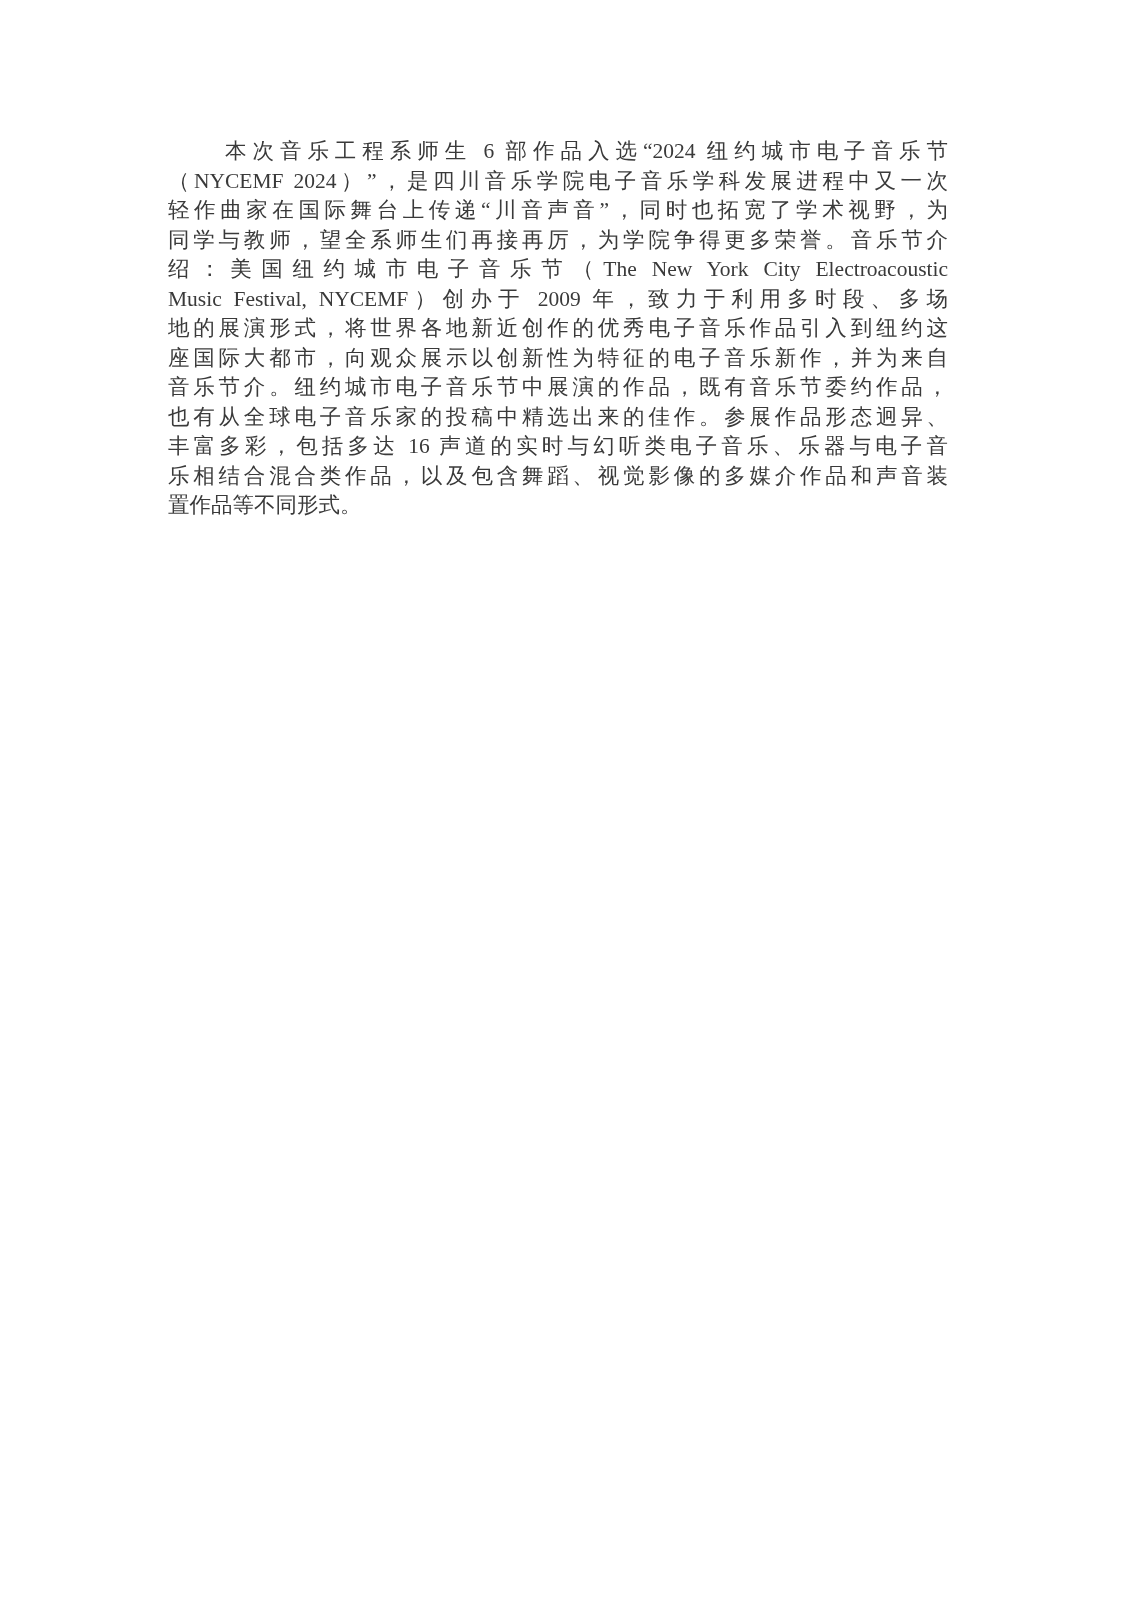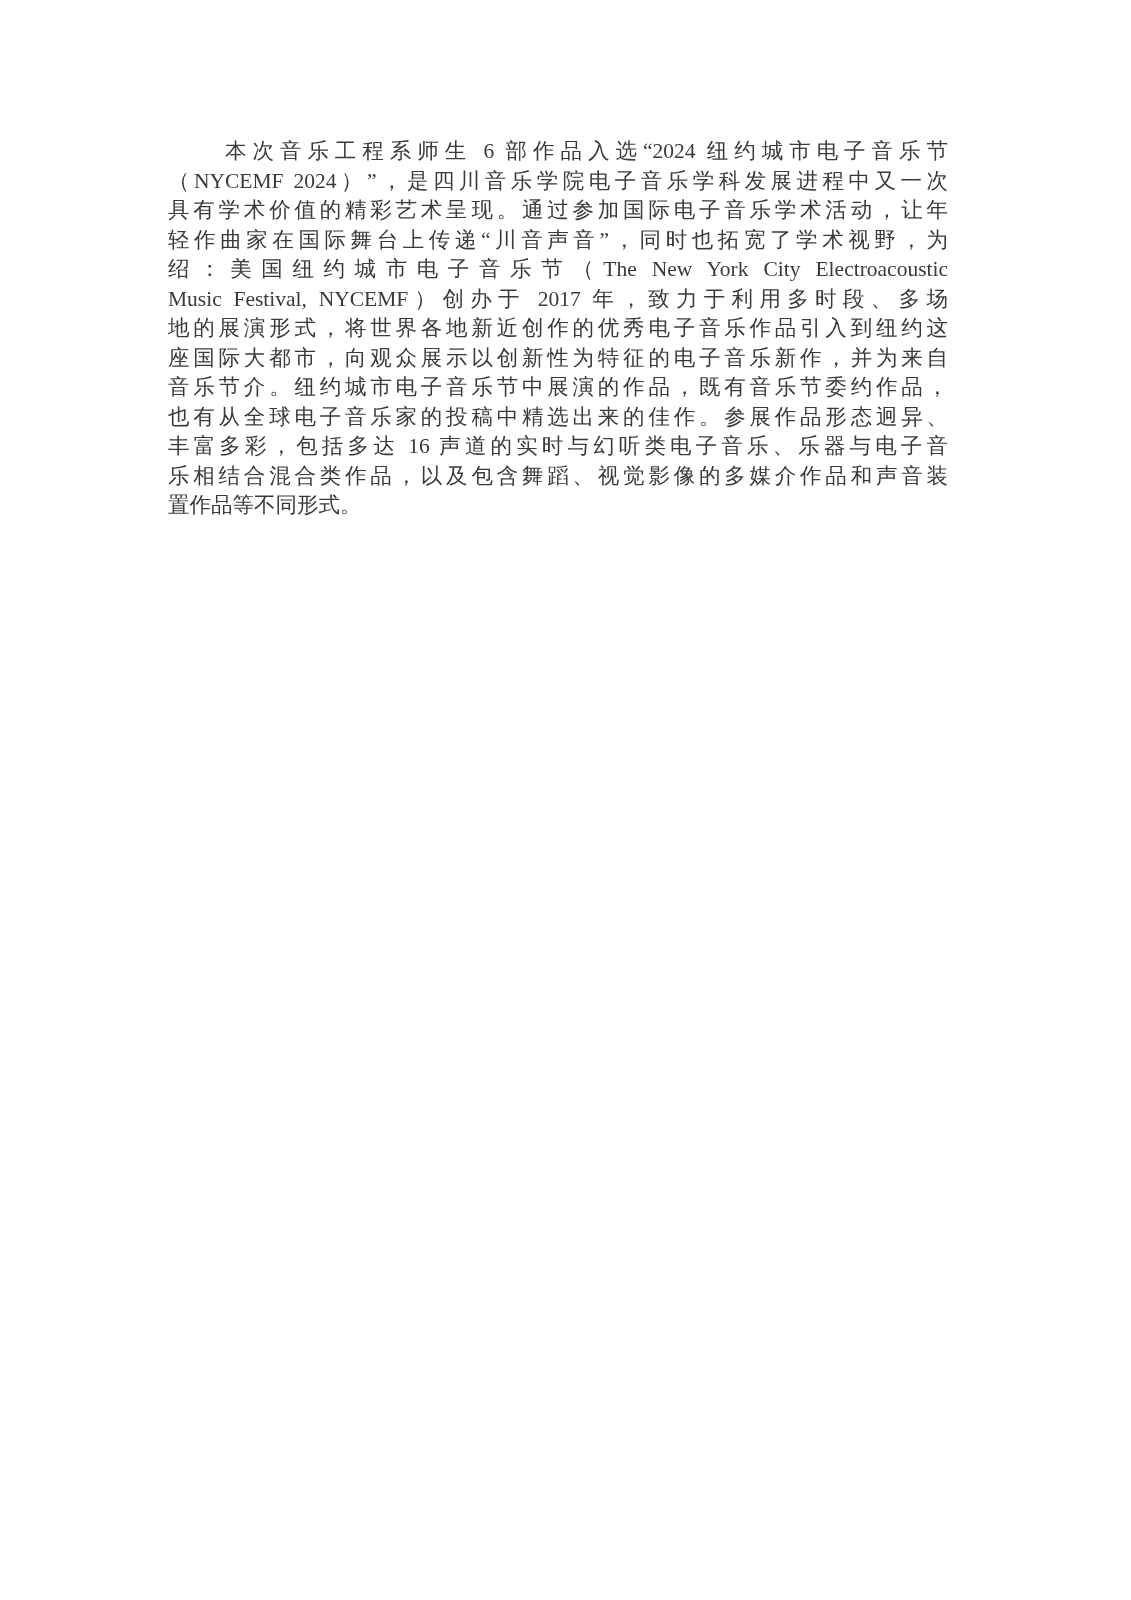--- a/index.html
+++ b/index.html
@@ -46,24 +46,24 @@
     text-align-last: left;
   }
 </style>
 </head>
 <body>
 
 <div class="page">
   <div class="text-block">
     <div class="line indent">本次音乐工程系师生 6 部作品入选“2024 纽约城市电子音乐节</div>
     <div class="line">（NYCEMF 2024）”，是四川音乐学院电子音乐学科发展进程中又一次</div>
-    <div class="line">具有学术价值的精彩艺术呈现。通过参加国际电子音乐学术活动，让年</div>
     <div class="line">轻作曲家在国际舞台上传递“川音声音”，同时也拓宽了学术视野，为</div>
+    <div class="line">同学与教师，望全系师生们再接再厉，为学院争得更多荣誉。音乐节介</div>
     <div class="line">绍：美国纽约城市电子音乐节（The New York City Electroacoustic</div>
-    <div class="line">Music Festival, NYCEMF）创办于 2017 年，致力于利用多时段、多场</div>
+    <div class="line">Music Festival, NYCEMF）创办于 2009 年，致力于利用多时段、多场</div>
     <div class="line">地的展演形式，将世界各地新近创作的优秀电子音乐作品引入到纽约这</div>
     <div class="line">座国际大都市，向观众展示以创新性为特征的电子音乐新作，并为来自</div>
     <div class="line">音乐节介。纽约城市电子音乐节中展演的作品，既有音乐节委约作品，</div>
     <div class="line">也有从全球电子音乐家的投稿中精选出来的佳作。参展作品形态迥异、</div>
     <div class="line">丰富多彩，包括多达 16 声道的实时与幻听类电子音乐、乐器与电子音</div>
     <div class="line">乐相结合混合类作品，以及包含舞蹈、视觉影像的多媒介作品和声音装</div>
     <div class="line last">置作品等不同形式。</div>
   </div>
 </div>
 

